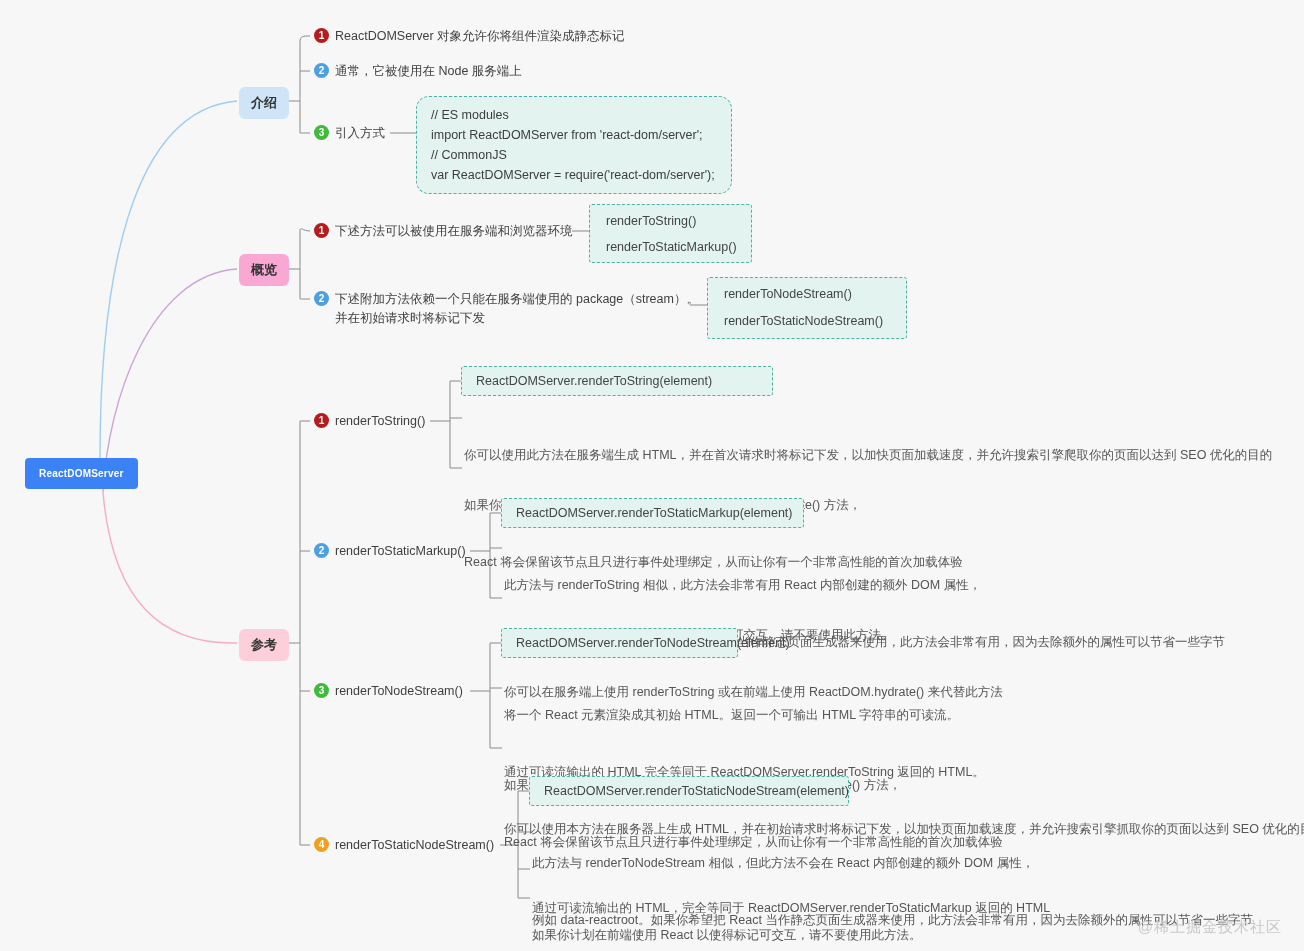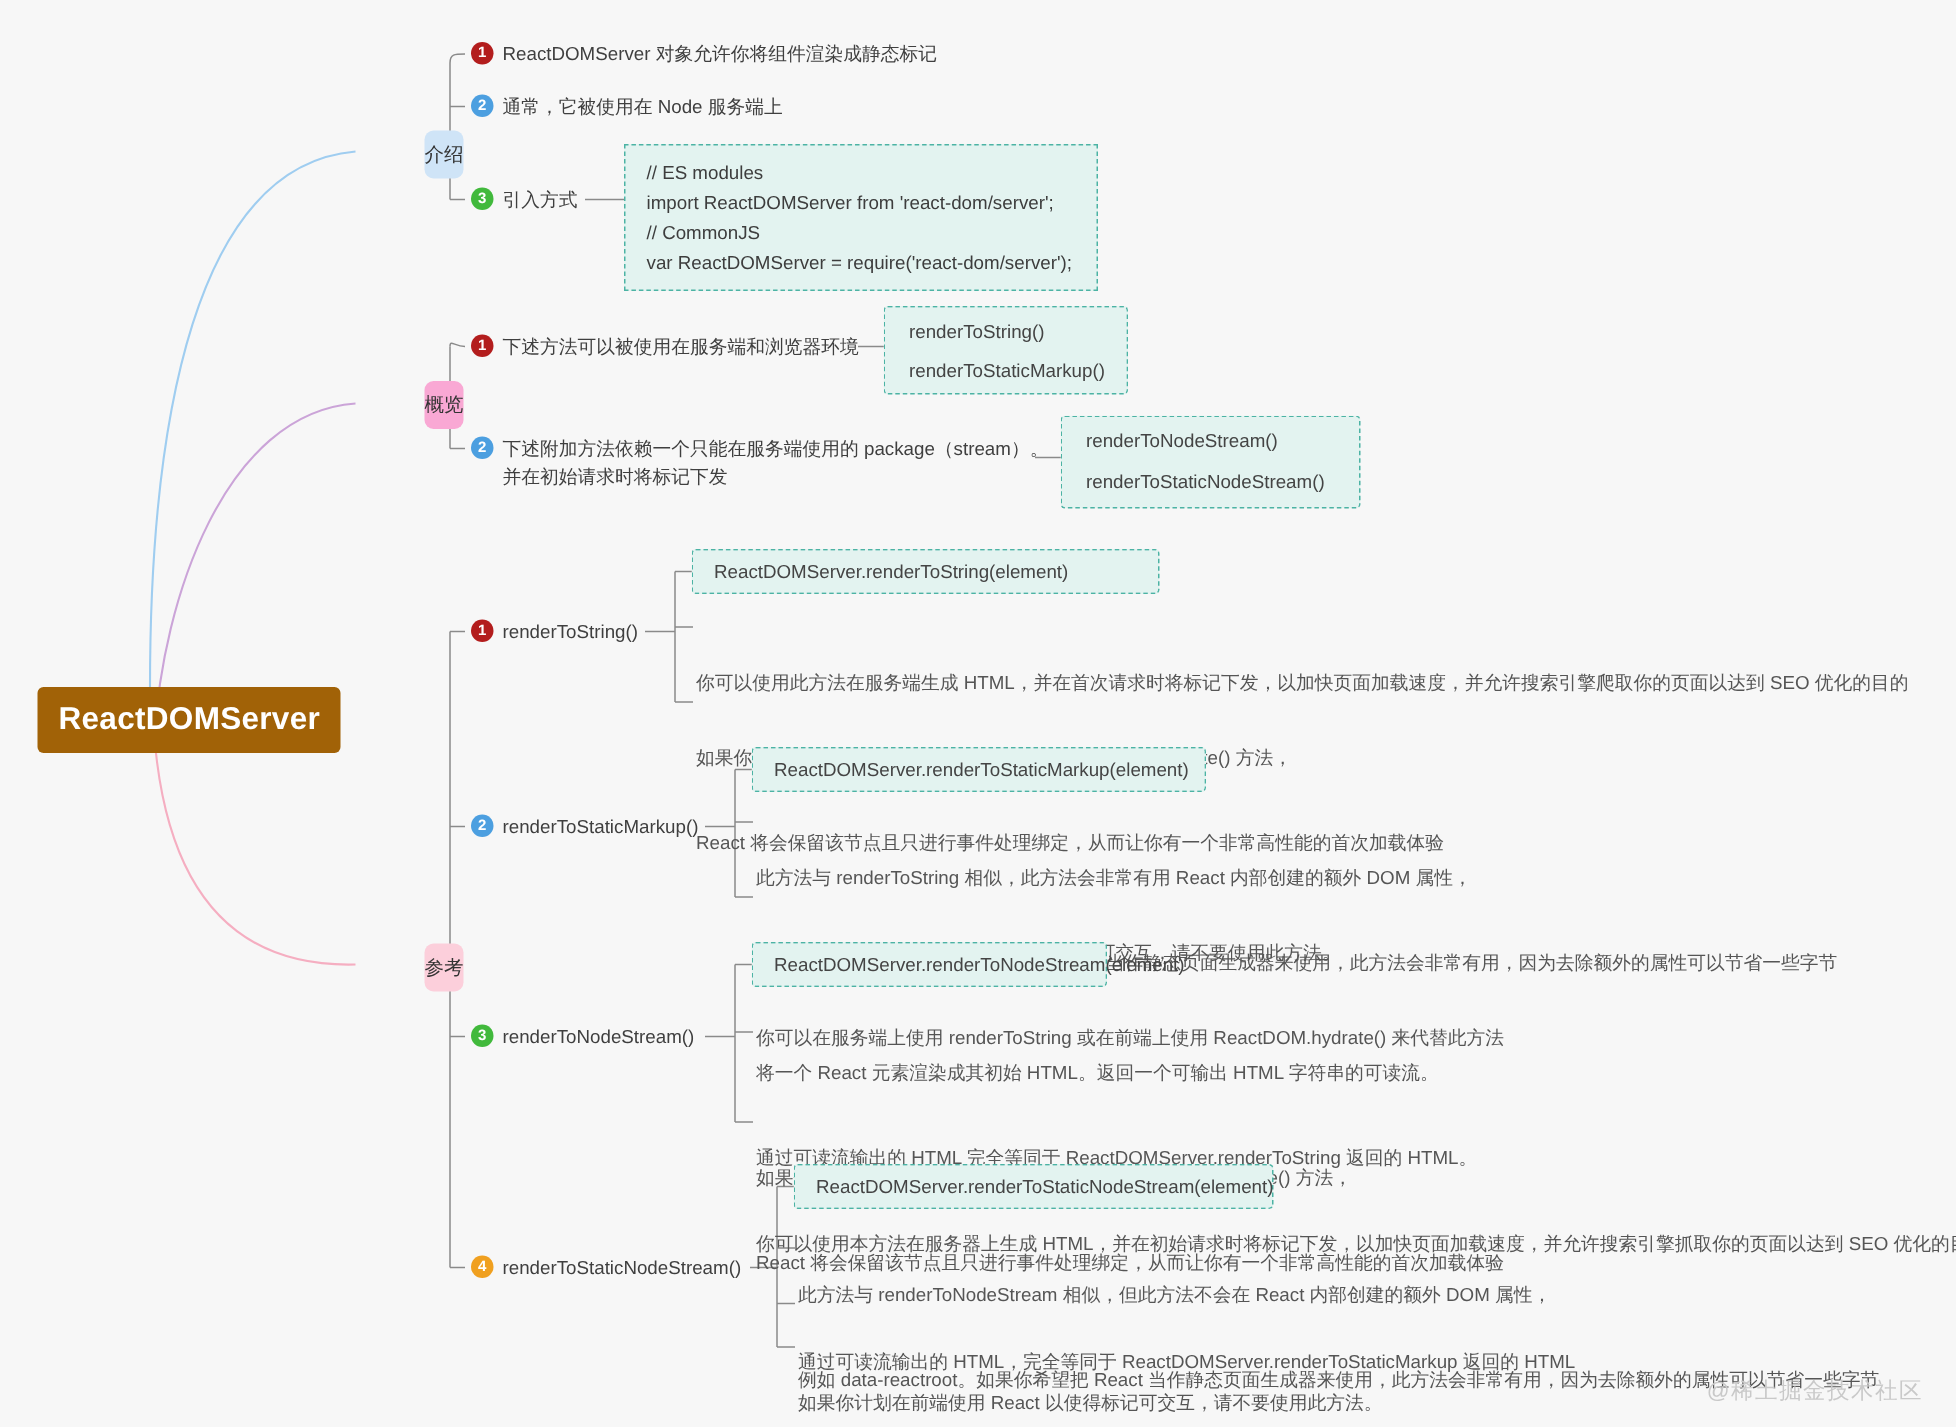--- a/index.html
+++ b/index.html
@@ -11,36 +11,35 @@
     position:relative;
   }
   #canvas{position:absolute;inset:0;width:1304px;height:951px;}
   svg.links{position:absolute;left:0;top:0;width:1304px;height:951px;pointer-events:none;}
 
   
   .node{position:absolute;white-space:nowrap;}
 
   .root{
     left:25px;top:458px;
-    background:#a16207;
+    background:#3b82f6;
     color:#ffffff;
     font-weight:bold;
-    font-size:21px;
+    font-size:10px;
     padding:10px 14px;
     border-radius:4px;
     letter-spacing:.2px;
   }
 
   .branch{
     font-size:13px;
-    font-weight:normal;
+    font-weight:bold;
     color:#333333;
-    padding:7px 0;
+    padding:7px 12px;
     border-radius:6px;
-    margin-left:44px;
   }
   .branch.b-intro{background:#cfe4f7;left:239px;top:87px;}
   .branch.b-overview{background:#f9a8d4;left:239px;top:254px;}
   .branch.b-reference{background:#fccfdb;left:239px;top:629px;}
 
   
   .badge{
     display:inline-block;width:15px;height:15px;border-radius:50%;
     color:#fff;font-size:10px;line-height:15px;text-align:center;
     font-weight:bold;vertical-align:middle;margin-right:6px;
@@ -68,21 +67,21 @@
     position:absolute;
     background:#e3f3f0;
     border:1px dashed #4cb3a4;
     border-radius:3px;
     box-sizing:border-box;
   }
   .dbox .line{
     font-size:12.5px;color:#444;line-height:19px;white-space:pre;
   }
   .codebox{
-    background:#e3f3f0;border:1px dashed #4cb3a4;border-radius:0;
+    background:#e3f3f0;border:1px dashed #4cb3a4;border-radius:13px;
     position:absolute;box-sizing:border-box;padding:8px 14px;
   }
   .codebox .cl{
     font-size:12.5px;color:#3d3d3d;line-height:20px;white-space:pre;
   }
 
   .watermark{
     position:absolute;right:22px;bottom:14px;
     font-size:15px;color:#c9c9c9;letter-spacing:1px;
   }

